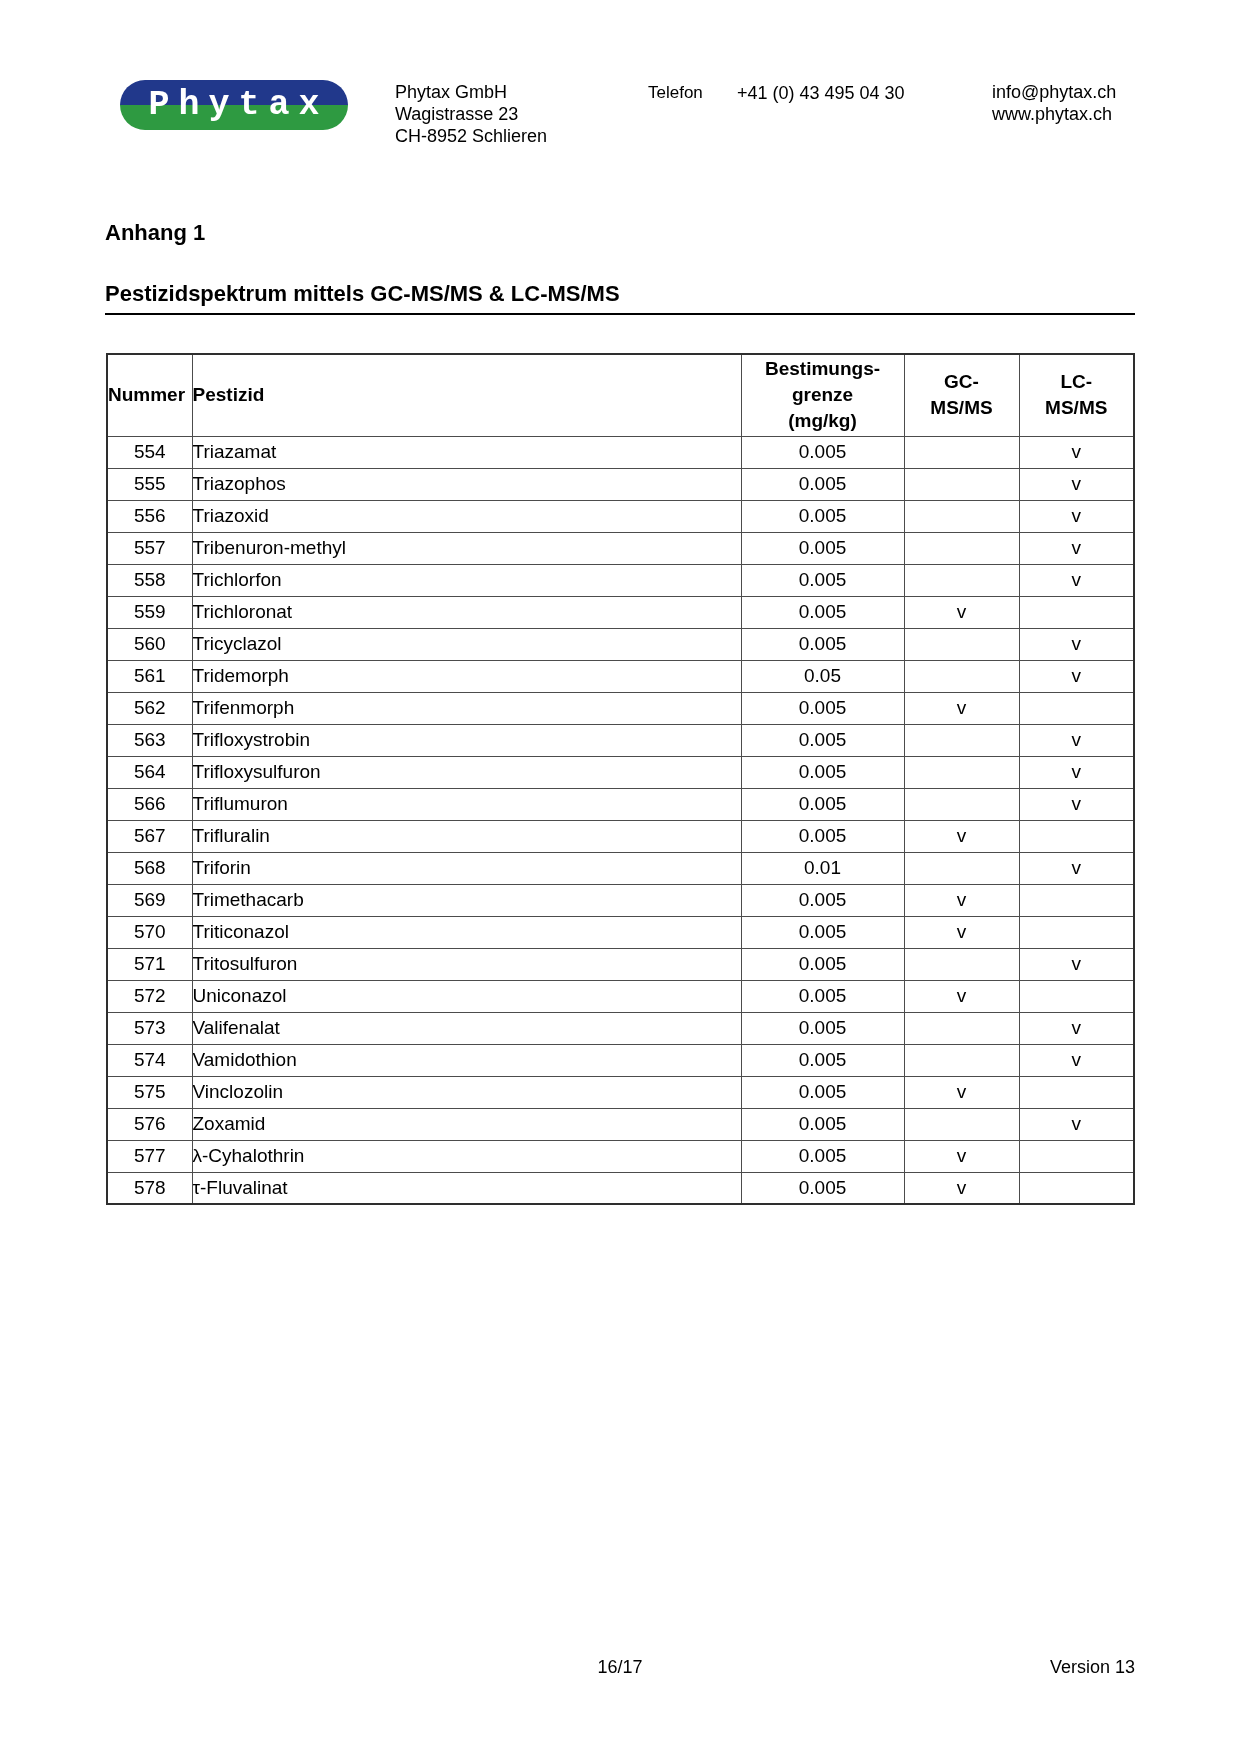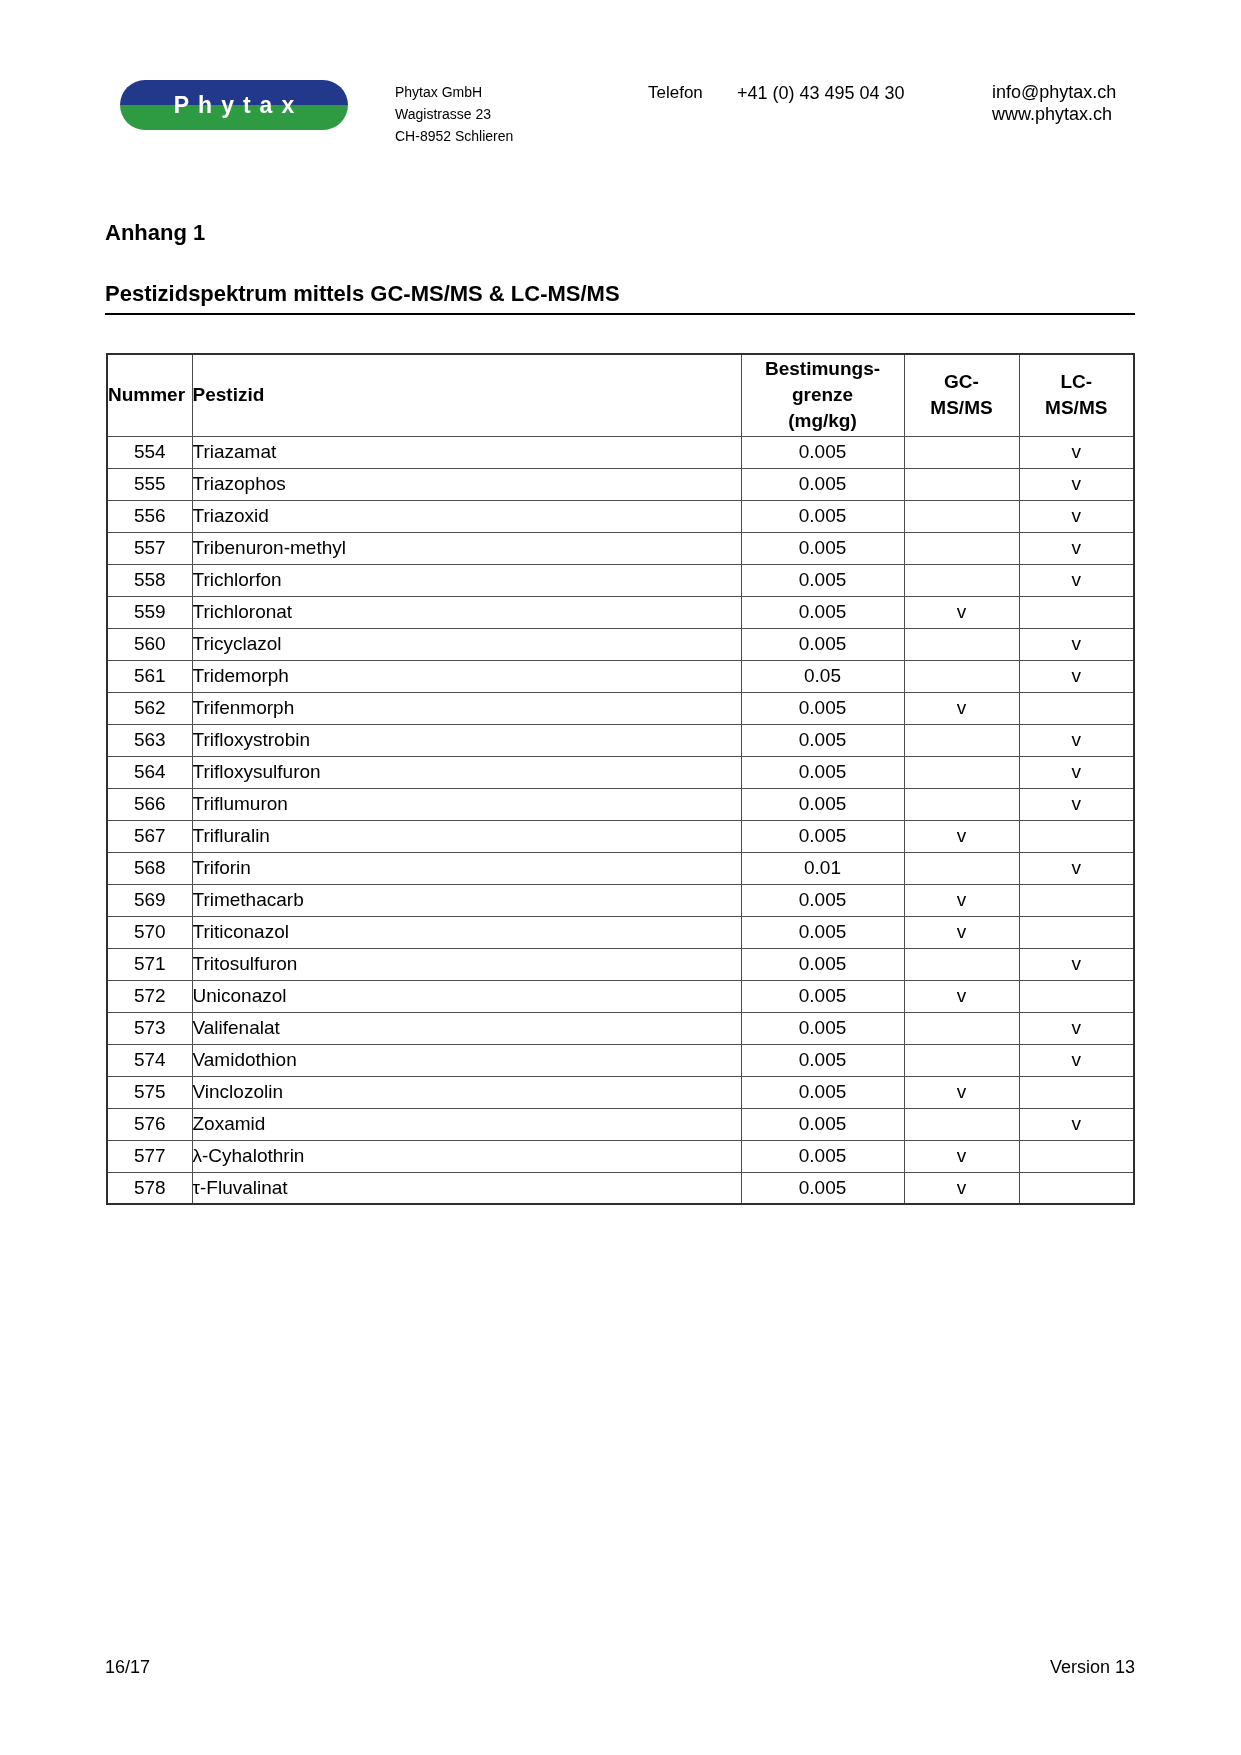--- a/index.html
+++ b/index.html
@@ -7,24 +7,24 @@
     width:1241px;height:1755px;background:#ffffff;position:relative;
     font-family:"Liberation Sans",sans-serif;color:#000;
   }
   
   .logo{position:absolute;left:120px;top:80px;width:228px;height:50px;border-radius:26px;overflow:hidden;}
   .logo-band-top{height:25px;}
   .logo-band-bottom{height:25px;}
   .logo-word{
     position:absolute;left:0;top:0;width:100%;height:100%;
     display:flex;align-items:center;justify-content:center;
-    color:#fff;font-weight:bold;font-size:23px;letter-spacing:9px;padding-left:9px;box-sizing:border-box;
-    font-family:Liberation Sans, sans-serif;
-  }
-  .company-block{position:absolute;left:395px;top:81px;font-size:14px;line-height:22px;}
+    color:#fff;font-weight:bold;font-size:35px;letter-spacing:9px;padding-left:9px;box-sizing:border-box;
+    font-family:Liberation Mono, monospace;
+  }
+  .company-block{position:absolute;left:395px;top:81px;font-size:18px;line-height:22px;}
   .phone-label{position:absolute;left:648px;top:83px;font-size:17px;}
   .phone-number{position:absolute;left:737px;top:83px;font-size:18px;}
   .contact-block{position:absolute;left:992px;top:81px;font-size:18px;line-height:22px;}
   
   .appendix-title{position:absolute;left:105px;top:220px;font-size:22px;font-weight:bold;}
   .section-title{position:absolute;left:105px;top:281px;font-size:22px;font-weight:bold;}
   .title-rule{position:absolute;left:105px;top:313px;width:1030px;height:2px;background:#000;}
   
   table.pesticide{
     position:absolute;left:106px;top:353px;
@@ -43,21 +43,21 @@
   col.col-gc{width:115px;}
   col.col-lc{width:115px;}
   th{font-weight:bold;}
   th.h-left{text-align:left;padding-left:7px;margin-top:44px;}
   th.h-center{text-align:center;white-space:pre-line;line-height:26px;}
   td.c-num{text-align:center;}
   td.c-pest{text-align:left;padding-left:9px;}
   td.c-center{text-align:center;}
   
   .footer{position:absolute;left:105px;top:1657px;width:1030px;height:24px;font-size:18px;}
-  .footer-page{position:absolute;left:0;right:0;}
+  .footer-page{position:absolute;left:0;right:0;text-align:center;}
   .footer-version{position:absolute;right:0;top:0;}
 </style>
 </head>
 <body>
 
 <div class="logo">
   <div class="logo-band-top" style="background: rgb(33, 56, 139);"></div>
   <div class="logo-band-bottom" style="background: rgb(46, 154, 65);"></div>
   <div class="logo-word">Phytax</div>
 </div>

